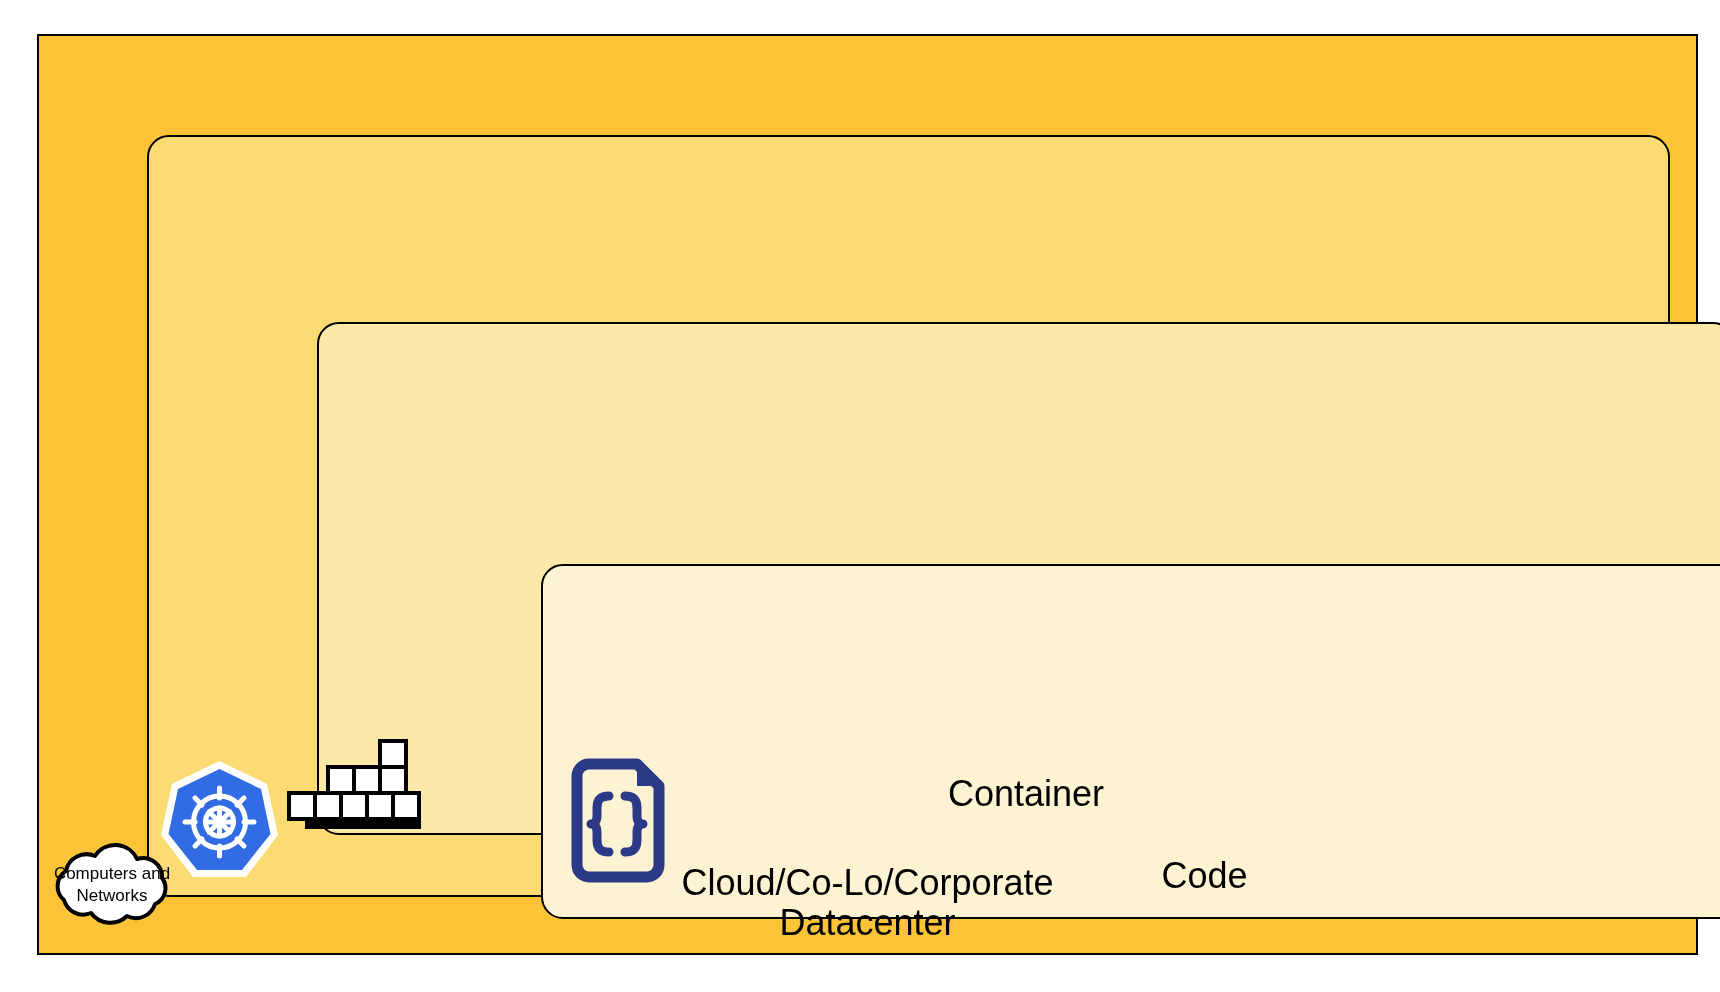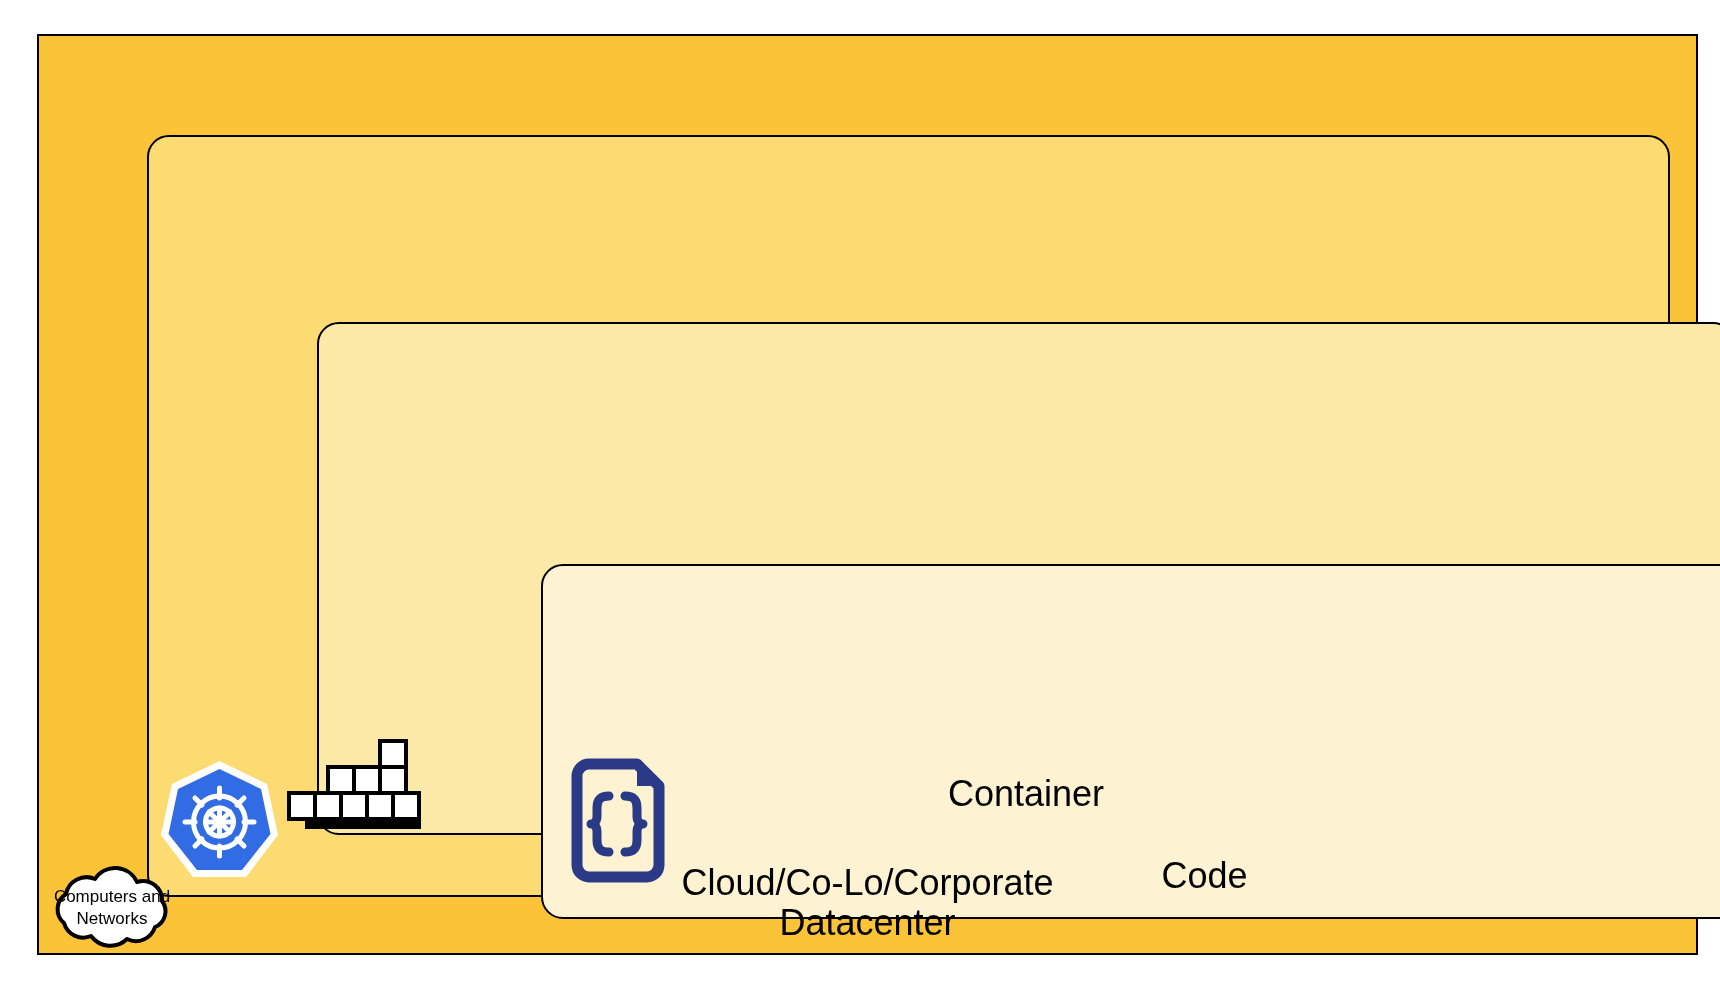--- a/index.html
+++ b/index.html
@@ -108,21 +108,21 @@
     left: 8px;
     bottom: 12px;
     width: 125px;
     height: 125px;
   }
 
   
   #cloud-computers {
     position: absolute;
     left: 32px;
-    top: 864px;
+    top: 841px;
     width: 160px;
     height: 92px;
   }
   #cloud-label {
     position: absolute;
     left: 0;
     top: 22px;
     width: 160px;
     text-align: center;
     font-size: 17px;

